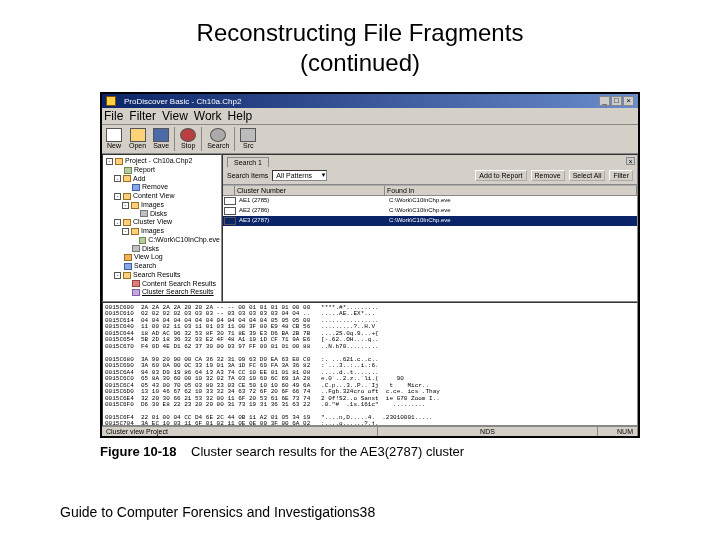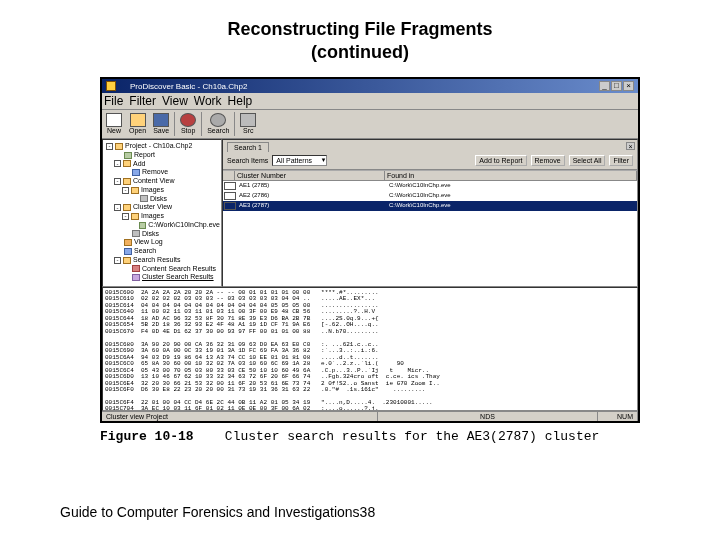--- a/index.html
+++ b/index.html
@@ -1,20 +1,20 @@
 <!DOCTYPE html>
 <html><head>
 <meta charset="utf-8">
 <style>
 * { box-sizing: border-box; margin: 0; padding: 0; }
 body { width: 720px; height: 540px; background: #fff; font-family: Arial, sans-serif; position: relative; }
-.slide-title { text-align: center; font-size: 18px; font-weight: bold; padding: 18px 0 8px; line-height: 1.25; }
+.slide-title { text-align: center; font-size: 24px; font-weight: normal; padding: 18px 0 8px; line-height: 1.25; }
 .fig-area { margin: 6px 80px 0 100px; }
 .win { border: 2px solid #000; background: #c0c0c0; font-family: Tahoma, sans-serif; font-size: 8px; }
-.titlebar { background: linear-gradient(to right,#0a2468,#6a8ccc); color:#fff; padding:2px 4px; display:flex; align-items:center; gap:14px; }
+.titlebar { background: linear-gradient(to right,#0a2468,#6a8ccc); color:#fff; padding:2px 4px; display:flex; align-items:center; gap:8px; }
 .titlebar .ticon { width:10px; height:10px; background:#ffd040; border:1px solid #805000; display:inline-block; }
 .titlebar-btns { margin-left:auto; display:flex; gap:1px; }
 .tbtn { width:11px; height:10px; background:#ccc; border:1px solid #888; font-size:8px; line-height:8px; text-align:center; color:#000; }
 .menubar { background:#d4d0c8; padding:1px 2px; display:flex; gap:6px; border-bottom:1px solid #888; }
 .menubar span { font-size:12px; }
 .toolbar { background:#d4d0c8; padding:2px; display:flex; gap:3px; border-bottom:1px solid #888; }
 .tool { display:flex; flex-direction:column; align-items:center; font-size:7px; padding:1px 2px; }
 .tool .ti { width:16px; height:14px; background:#888; border:1px solid #555; }
 .tool.new .ti{background:#fff;} .tool.open .ti{background:#ffd27a;} .tool.save .ti{background:#4a6aa8;}
 .tool.stop .ti{background:#b84040;border-radius:50%;} .tool.search .ti{background:#aaa;border-radius:50%;} .tool.src .ti{background:#bbb;}
@@ -44,21 +44,21 @@
 .resrow{display:flex;padding:0 0;}
 .resrow .ck{width:12px;border:1px solid #555;height:8px;margin:1px;}
 .resrow .cn{width:150px;padding:1px 2px;}
 .resrow .fi{flex:1;padding:1px 2px;}
 .resrow.sel{background:#0a2468;color:#fff;}
 .hex{background:#fff;border:1px inset #888;height:124px;overflow:hidden;padding:2px;}
 .hex pre{font-family:"Courier New",monospace;font-size:6px;line-height:1.08;white-space:pre;color:#000;}
 .status{display:flex;background:#d4d0c8;border-top:1px solid #888;font-size:7px;}
 .status div{border-right:1px solid #888;padding:1px 4px;}
 .scell-l{flex:1}.scell-m{width:220px;text-align:center}.scell-r{width:40px;text-align:right;}
-.caption{margin:6px 80px 0 100px;font-family:Liberation Mono, monospace;font-size:13px;}
+.caption{margin:6px 80px 0 100px;font-family:Liberation Sans, sans-serif;font-size:13px;}
 .caption b{font-weight:bold;}
 .footer{position:absolute;bottom:20px;left:0;right:0;display:flex;justify-content:flex-start;padding:0 60px;font-size:14px;}
 </style>
 </head>
 <body>
 
 <div class="slide-title">
   <span>Reconstructing File Fragments</span><br>
   <span>(continued)</span>
 </div>

